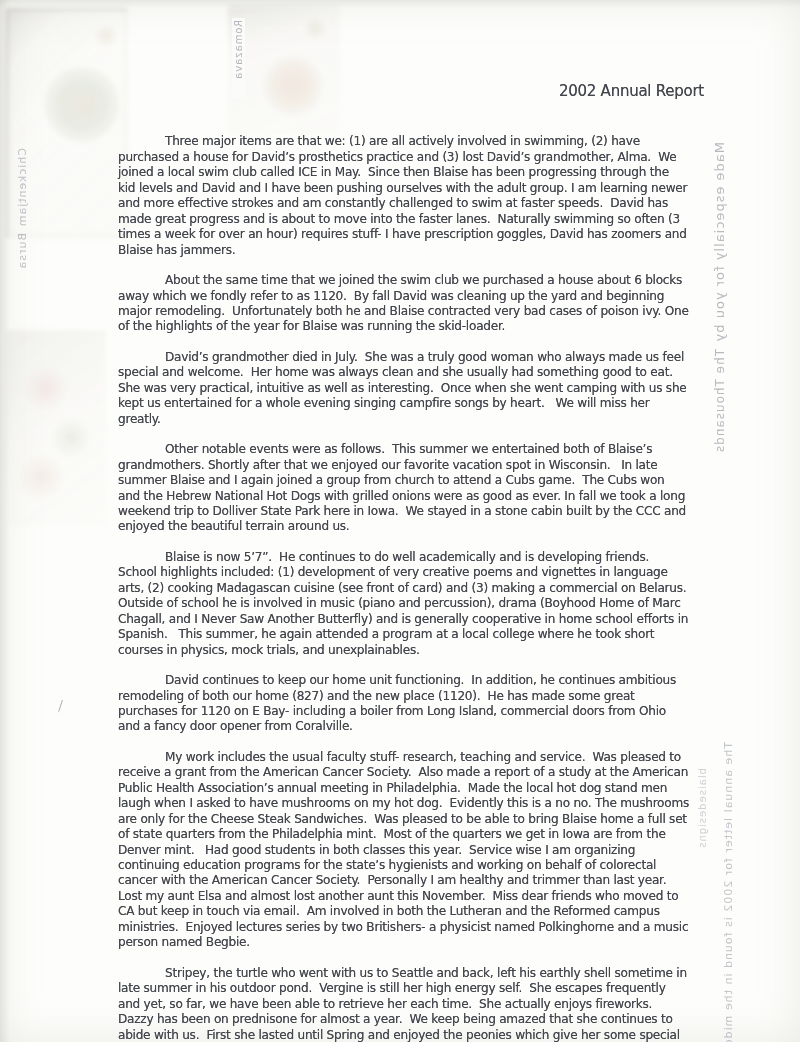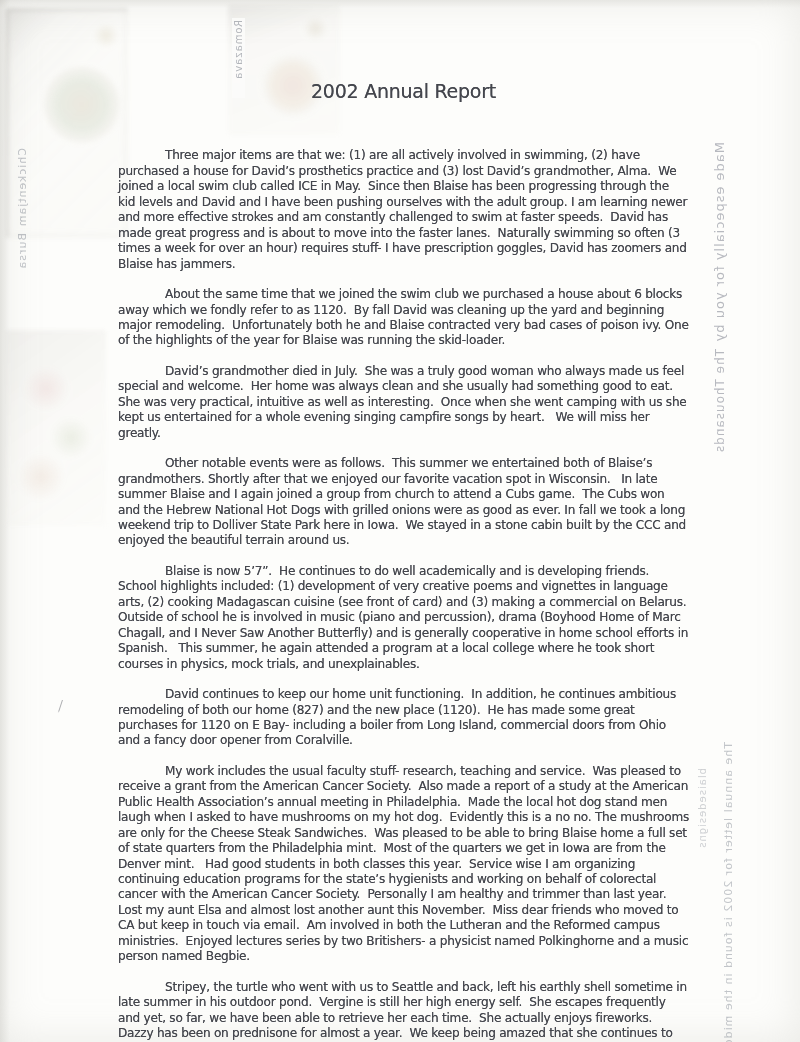--- a/index.html
+++ b/index.html
@@ -71,23 +71,23 @@
   
   .letter{
     position:absolute;left:103px;top:84px;width:601px;
     color:#44464d;
     font-size:12.1px;
     line-height:15.45px;
     letter-spacing:-0.25px;
     text-shadow:0 0 0.45px rgba(62,64,72,0.75);
   }
   .letter-title{
-    text-align:center;
-    font-size:19px;
-    margin:0 0 49px 0;
+    text-align:right;
+    font-size:15px;
+    margin:0 0 35px 0;
     font-weight:400;
   }
   .letter p{
     margin:15px;
     text-indent:47px;
     white-space:pre-wrap;
   }
   .letter sup{font-size:14px;line-height:0;}
 
   .stray-mark{

